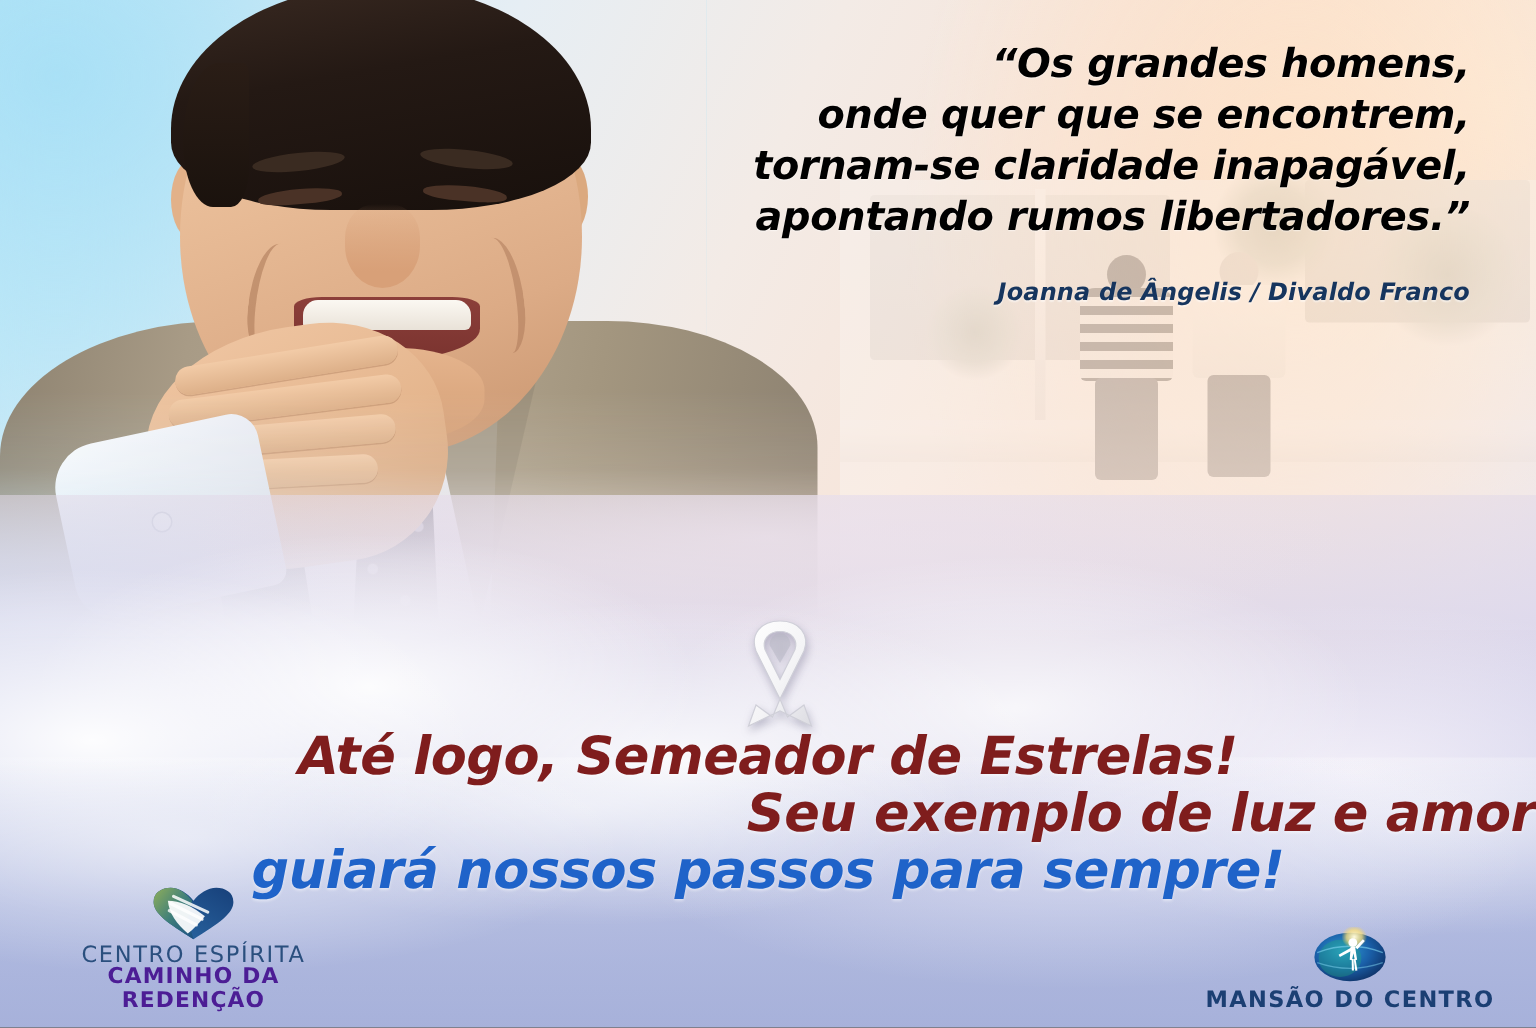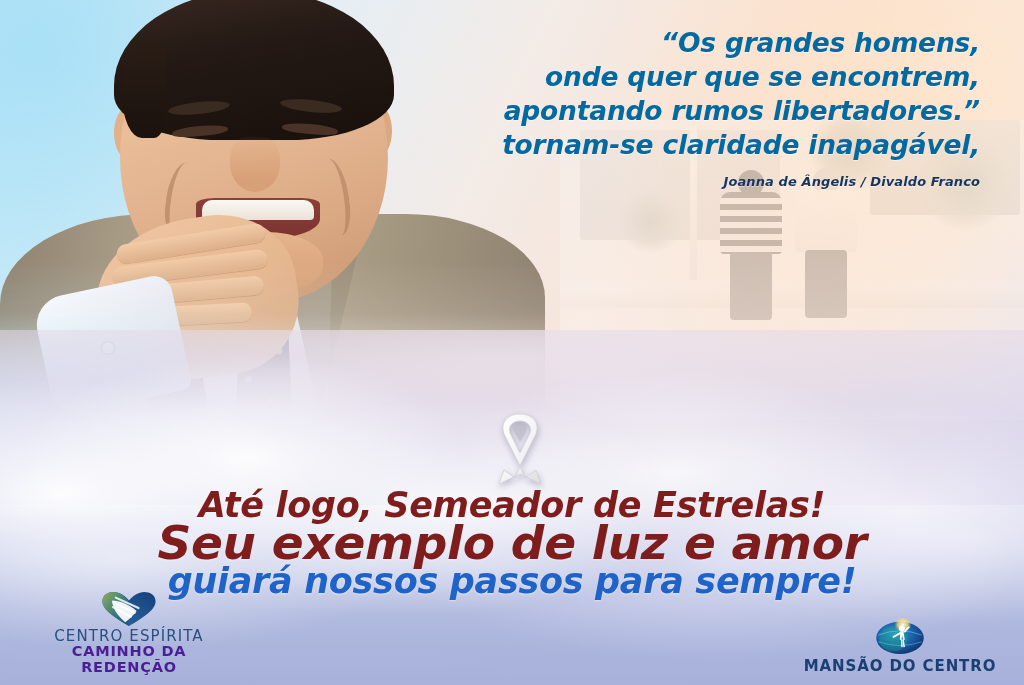--- a/index.html
+++ b/index.html
@@ -312,31 +312,31 @@
     text-align: right;
   }
   .quote-line {
     display: block;
     font-family: "DejaVu Sans", sans-serif;
     font-style: italic;
     font-weight: 700;
     font-size: 26.5px;
     line-height: 34px;
     letter-spacing: -0.2px;
-    color: #0369a1;
+    color: #000000;
     white-space: nowrap;
     text-shadow: 0 1px 1px rgba(255,255,255,0.55);
   }
   .quote-attrib {
     display: block;
-    margin-top: 12px;
+    margin-top: 23px;
     font-family: "DejaVu Sans", sans-serif;
     font-style: italic;
     font-weight: 700;
-    font-size: 13px;
+    font-size: 16px;
     letter-spacing: 0.1px;
     color: #16355e;
     text-shadow: 0 1px 1px rgba(255,255,255,0.5);
   }
 
   
   .ribbon {
     position: absolute;
     left: 487px; top: 408px;
     width: 66px; height: 84px;
@@ -354,21 +354,21 @@
     font-family: "DejaVu Sans", sans-serif;
     font-style: italic;
     font-weight: 700;
     line-height: 38px;
     color: #7f1d1d;
     letter-spacing: -0.3px;
     text-shadow: 0 1px 2px rgba(255,255,255,0.45);
     white-space: nowrap;
   }
   .msg-1 { font-size: 35px; }
-  .msg-2 { font-size: 47px; }
+  .msg-2 { font-size: 35px; text-align: right; }
   .msg-3 { font-size: 35px; color: #1f63c9; }
 
   
   .logo {
     position: absolute;
     bottom: 10px;
     text-align: center;
   }
   .logo-left  { left: 24px;  width: 210px; }
   .logo-right { right: 14px; width: 220px; }
@@ -465,22 +465,22 @@
       <div class="cuff-btn"></div>
     </div>
   </div>
 
   <div class="clouds"></div>
   <div class="clouds-low"></div>
 
   <div class="quote-block">
     <span class="quote-line">“Os grandes homens,</span>
     <span class="quote-line">onde quer que se encontrem,</span>
+    <span class="quote-line">tornam-se claridade inapagável,</span>
     <span class="quote-line">apontando rumos libertadores.”</span>
-    <span class="quote-line">tornam-se claridade inapagável,</span>
     <span class="quote-attrib">Joanna de Ângelis / Divaldo Franco</span>
   </div>
 
   <div class="ribbon">
     <svg viewBox="0 0 66 84" width="66" height="84" aria-hidden="true">
       <defs>
         <linearGradient id="ribGrad" x1="0" y1="0" x2="1" y2="1">
           <stop offset="0%" stop-color="#ffffff"></stop>
           <stop offset="55%" stop-color="#f4f4f6"></stop>
           <stop offset="100%" stop-color="#dcdce2"></stop>

